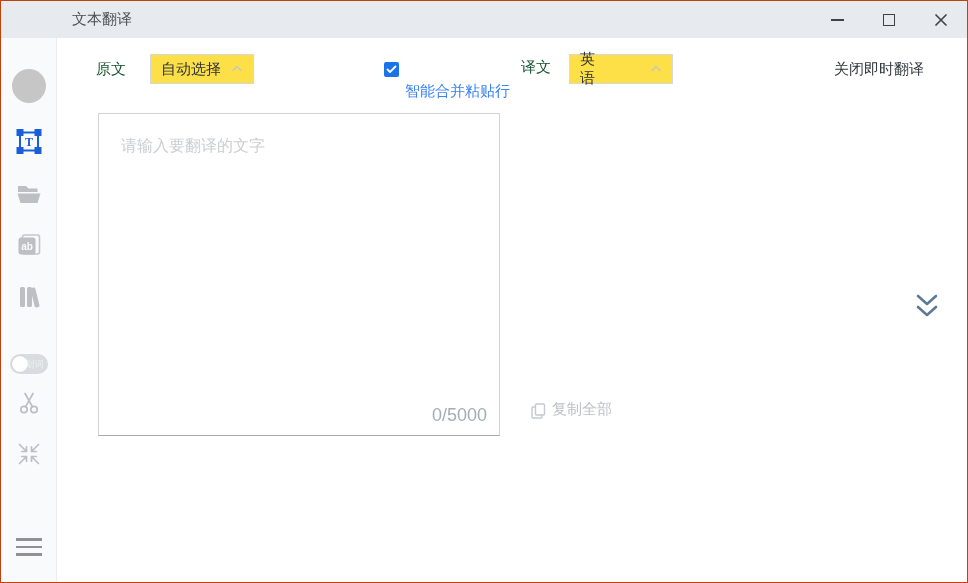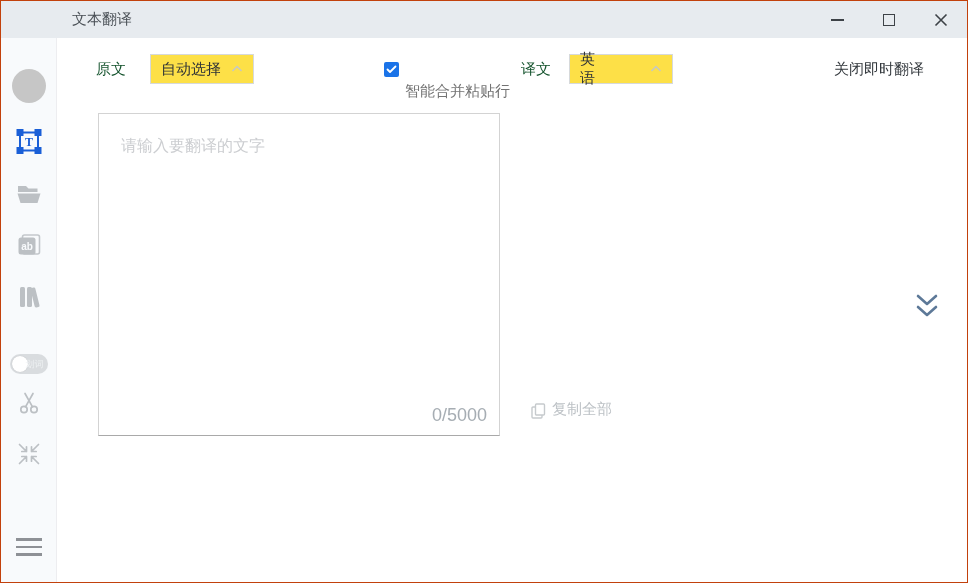--- a/index.html
+++ b/index.html
@@ -54,37 +54,37 @@
   }
   .toggle .toggle-text {
     position:absolute; right:4px; font-size:9px; color:#eef1f3; letter-spacing:0;text-align:center;
   }
   .hamburger { display:flex; flex-direction:column; gap:5px; }
   .hamburger span { display:block; width:26px; height:2.5px; background:#8e9196; }
 
   
   .tb-label { position:absolute; top:16px; height:30px; line-height:30px; font-size:15px; color:#14532d; }
   .lbl-source { left:39px; }
-  .lbl-target { left:464px; }
+  .lbl-target { left:464px;font-family:Liberation Mono, monospace; }
   .select {
     position:absolute; top:16px; width:104px; height:30px;
     border:1px solid #d6d9db; background:#fde047; display:flex;
     align-items:center; padding:0 10px; cursor:default;
   }
   .sel-source { left:93px; }
   .sel-target { left:512px;gap:47px; }
   .select .sel-value { font-size:15px; color:#2f3337; }
   .select .chev { margin-left:auto; display:flex; }
 
   .check-row { position:absolute; left:327px; top:16px; height:30px; display:flex; align-items:center; gap:6px; }
   .checkbox {
     width:15px; height:15px; border-radius:2px; background:#1a73e8;
     display:flex; align-items:center; justify-content:center;
   }
-  .check-label { font-size:15px; color:#737373;margin-top:44px; }
+  .check-label { font-size:15px; color:#3b82f6;margin-top:44px; }
 
   .instant-link { position:absolute; right:43px; top:16px; height:30px; line-height:30px; font-size:15px; color:#33383d; cursor:default; }
 
   
   .source-box {
     position:absolute; left:41px; top:63px; width:402px; height:323px;
     border:1px solid #d3d3d3; border-bottom-color:#a9a9a9; background:#fff;margin-top:12px;
   }
   .source-box textarea {
     width:100%; height:100%; border:none; outline:none; resize:none;

